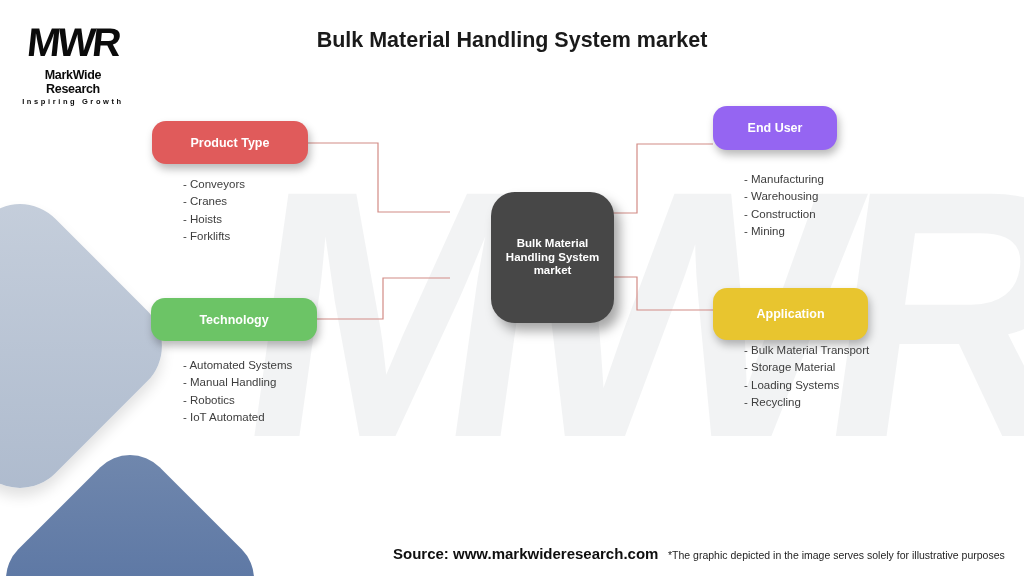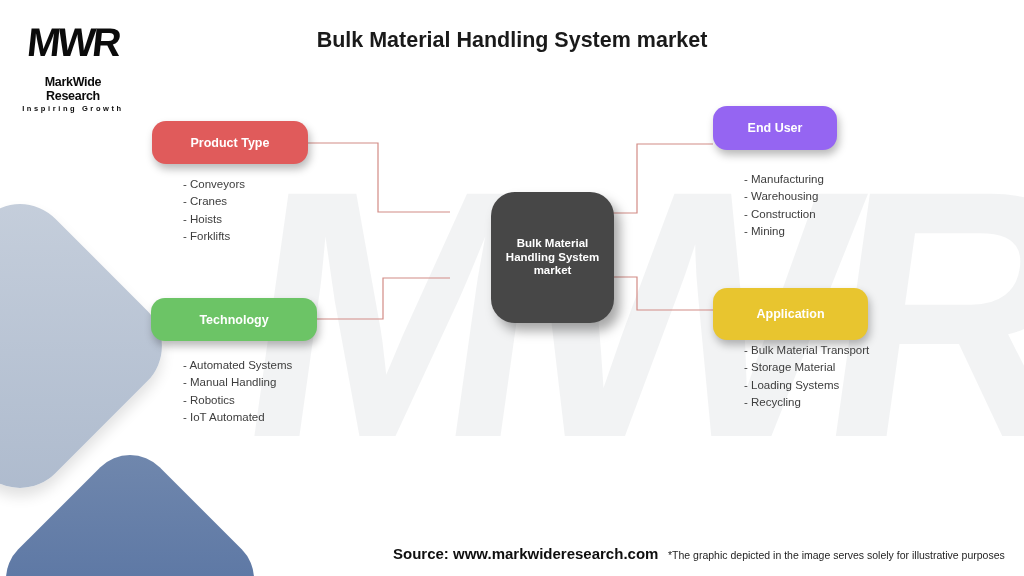--- a/index.html
+++ b/index.html
@@ -21,21 +21,21 @@
   
   .watermark{
     position:absolute;left:248px;top:138px;z-index:0;
     font-size:352px;font-weight:bold;line-height:1;letter-spacing:-22px;
     color:rgba(70,80,100,0.07);transform:skewX(-8deg);
     user-select:none;white-space:nowrap;
   }
   
   .logo{position:absolute;left:22px;top:22px;width:102px;text-align:center;z-index:2;color:#0b0b0b;}
   .logo-mark{font-size:40px;font-weight:bold;letter-spacing:-3px;line-height:40px;transform:skewX(-6deg);}
-  .logo-name{font-size:12.5px;font-weight:bold;letter-spacing:-0.3px;margin-top:13px;}
+  .logo-name{font-size:12.5px;font-weight:bold;letter-spacing:-0.3px;margin-top:6px;}
   .logo-tagline{font-size:7.5px;font-weight:bold;letter-spacing:2.6px;margin-top:1px;}
   .title{
     position:absolute;left:0;right:0;top:28px;margin:0;text-align:center;z-index:2;
     font-size:21.5px;font-weight:bold;color:#1a1a1a;
   }
   
   .connectors{position:absolute;left:0;top:0;z-index:1;}
   
   .box{
     position:absolute;z-index:2;border-radius:14px;display:flex;align-items:center;justify-content:center;

